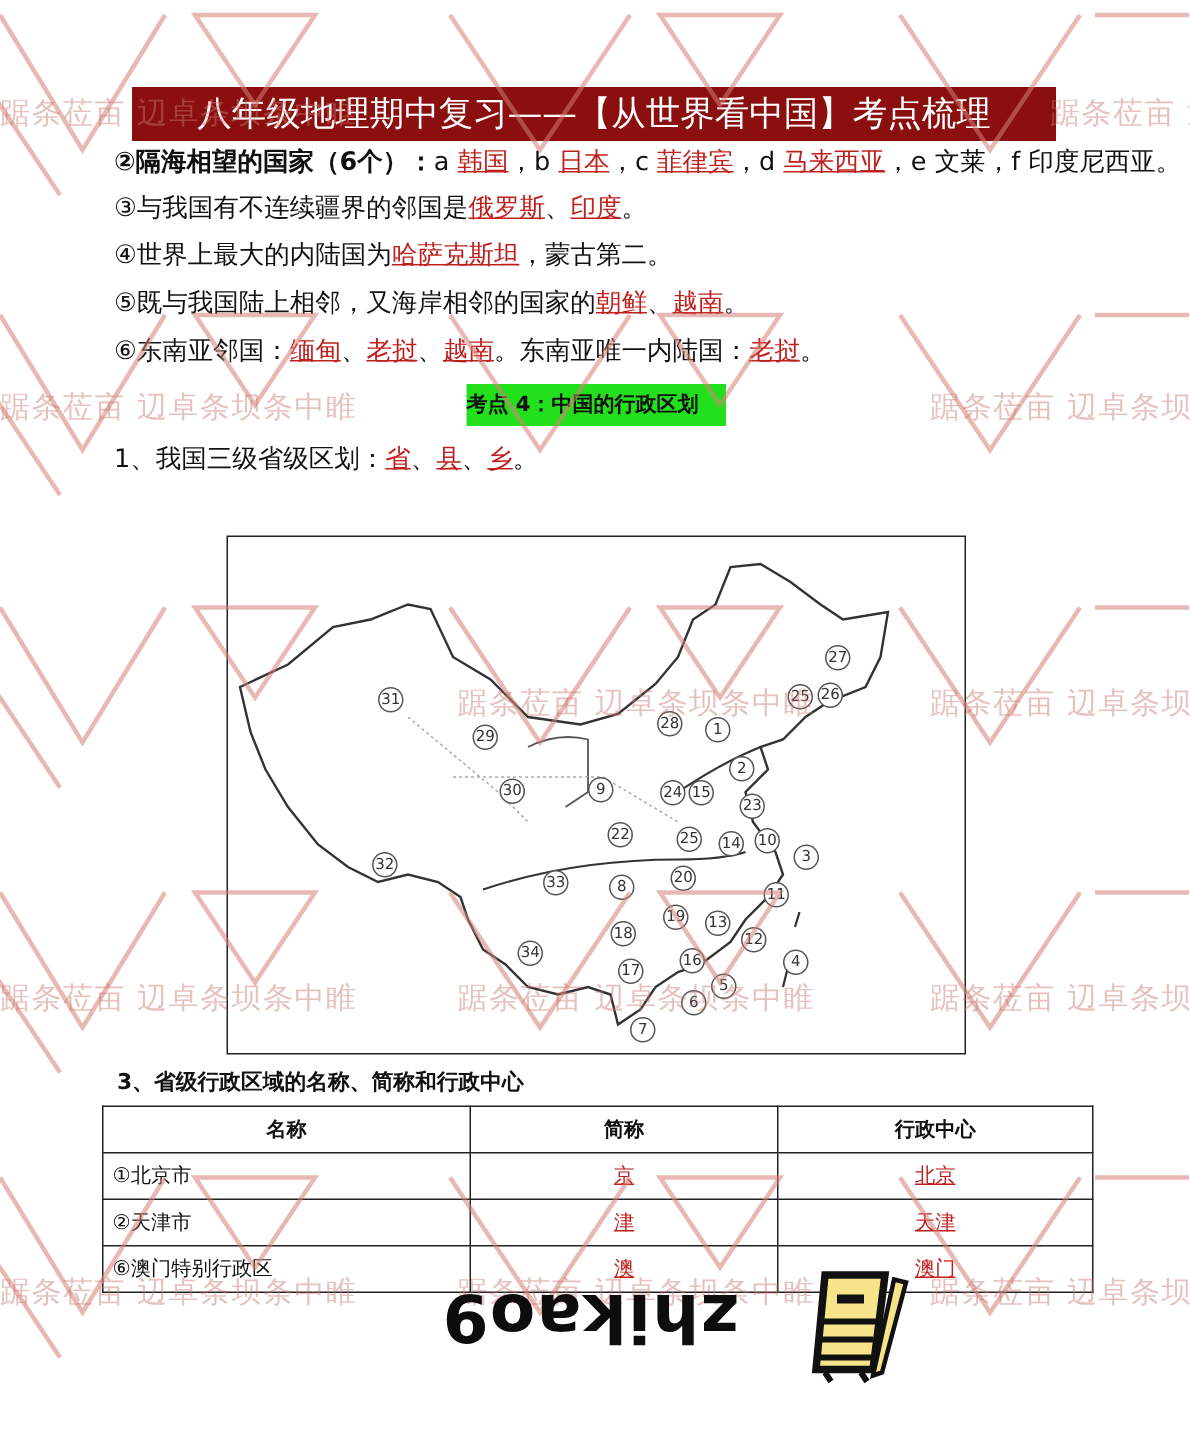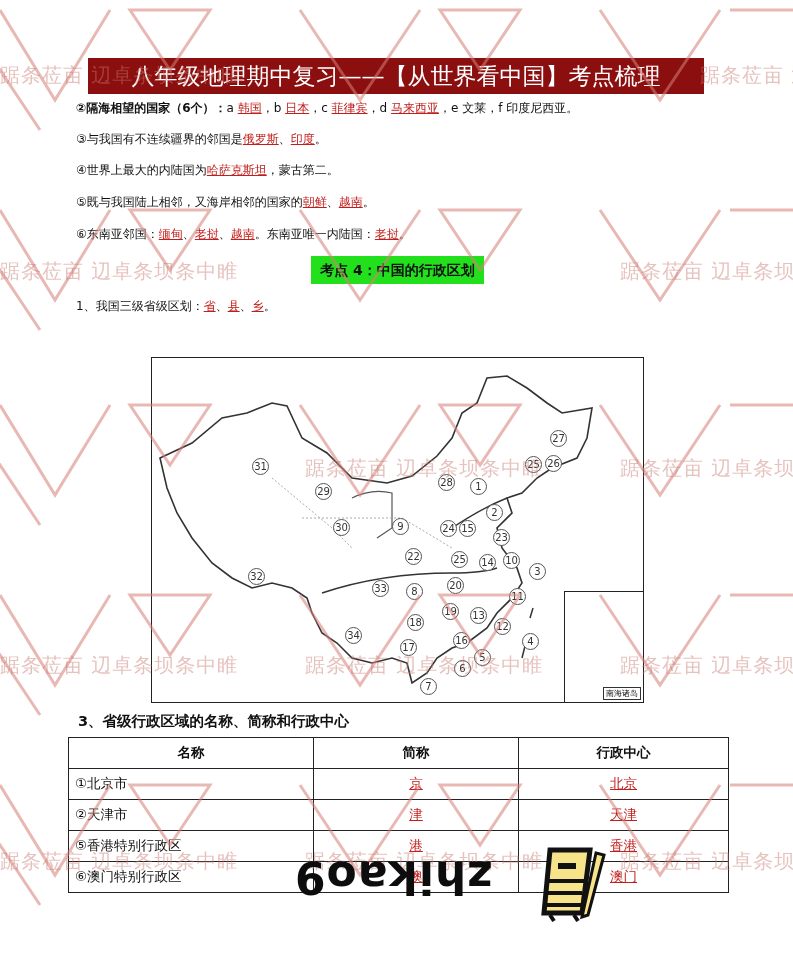--- a/index.html
+++ b/index.html
@@ -16,29 +16,29 @@
   }
   .page { position:absolute; inset:0; z-index:2; }
 
   .title-bar {
     position:absolute; left:88px; top:58px; width:616px; height:36px;
     background:#8b0f0f; color:#fff;
     font-family:"DejaVu Serif", serif; font-size:23px; line-height:36px;
     text-align:center; letter-spacing:0px; white-space:nowrap;
   }
   .line {
-    position:absolute; font-size:12px; white-space:nowrap; line-height:20px;
+    position:absolute; font-size:17px; white-space:nowrap; line-height:20px;
     font-family:"DejaVu Sans", sans-serif;
   }
   .line b, .bold { font-weight:bold; }
   .ans { color:#c0201d; text-decoration:underline; text-decoration-color:#c0201d; }
   .section-tag {
     position:absolute; left:311px; top:256px; width:173px; height:28px;
     background:#22e01c; color:#111; font-weight:bold; font-size:14px;
-    line-height:28px; text-align:center; font-family:"DejaVu Sans", sans-serif;
+    line-height:28px; text-align:left; font-family:"DejaVu Sans", sans-serif;
   }
   .map-frame {
     position:absolute; left:151px; top:357px; width:491px; height:344px;
     border:1.5px solid #222; background:#fff; overflow:hidden;
   }
   .map-label {
     position:absolute; font-size:10px; color:#333;
     font-family:"DejaVu Sans", sans-serif;
     border:1px solid #555; border-radius:50%; width:15px; height:15px;
     line-height:15px; text-align:center; background:#fff;
@@ -145,53 +145,50 @@
       <path d="M170,235 Q230,215 300,215 Q330,215 345,210" fill="none" stroke="#333" stroke-width="1.4"></path>
       <path d="M200,140 Q220,130 240,135 L240,170 L225,180" fill="none" stroke="#555" stroke-width="1.2"></path>
       <path d="M120,120 L180,170 L200,190" fill="none" stroke="#aaa" stroke-width="1" stroke-dasharray="2,2"></path>
       <path d="M150,160 L250,160 L300,190" fill="none" stroke="#aaa" stroke-width="1" stroke-dasharray="2,2"></path>
       <path d="M370,300 L373,288 M378,260 L381,250" stroke="#333" stroke-width="1.5"></path>
     </svg>
     <div class="map-label" style="left:100px;top:100px">31</div>
     <div class="map-label" style="left:163px;top:125px">29</div>
     <div class="map-label" style="left:181px;top:161px">30</div>
     <div class="map-label" style="left:96px;top:210px">32</div>
-    <div class="map-label" style="left:220px;top:222px">33</div>
+    <div class="map-label" style="left:210px;top:222px">33</div>
     <div class="map-label" style="left:193px;top:269px">34</div>
     <div class="map-label" style="left:240px;top:160px">9</div>
     <div class="map-label" style="left:253px;top:190px">22</div>
     <div class="map-label" style="left:286px;top:116px">28</div>
     <div class="map-label" style="left:318px;top:120px">1</div>
     <div class="map-label" style="left:334px;top:146px">2</div>
     <div class="map-label" style="left:288px;top:162px">24</div>
     <div class="map-label" style="left:307px;top:162px">15</div>
     <div class="map-label" style="left:341px;top:171px">23</div>
     <div class="map-label" style="left:299px;top:193px">25</div>
     <div class="map-label" style="left:327px;top:196px">14</div>
     <div class="map-label" style="left:351px;top:194px">10</div>
     <div class="map-label" style="left:377px;top:205px">3</div>
     <div class="map-label" style="left:295px;top:219px">20</div>
     <div class="map-label" style="left:254px;top:225px">8</div>
     <div class="map-label" style="left:290px;top:245px">19</div>
     <div class="map-label" style="left:318px;top:249px">13</div>
     <div class="map-label" style="left:357px;top:230px">11</div>
     <div class="map-label" style="left:342px;top:260px">12</div>
     <div class="map-label" style="left:255px;top:256px">18</div>
-    <div class="map-label" style="left:248px;top:281px">17</div>
+    <div class="map-label" style="left:260px;top:281px">17</div>
     <div class="map-label" style="left:301px;top:274px">16</div>
     <div class="map-label" style="left:370px;top:275px">4</div>
     <div class="map-label" style="left:302px;top:302px">6</div>
     <div class="map-label" style="left:322px;top:291px">5</div>
     <div class="map-label" style="left:268px;top:320px">7</div>
     <div class="map-label" style="left:373px;top:98px">25</div>
     <div class="map-label" style="left:393px;top:97px">26</div>
     <div class="map-label" style="left:398px;top:72px">27</div>
-    <div class="inset">
-      <div class="inset-caption">南海诸岛</div>
-    </div>
   </div>
 
   <div class="table-heading">3、省级行政区域的名称、简称和行政中心</div>
 
   <table class="prov">
     <thead>
       <tr>
         <th style="width:232px">名称</th>
         <th style="width:192px">简称</th>
         <th>行政中心</th>
@@ -200,25 +197,20 @@
     <tbody>
       <tr>
         <td>①北京市</td>
         <td class="ans-cell">京</td>
         <td class="ans-cell">北京</td>
       </tr>
       <tr>
         <td>②天津市</td>
         <td class="ans-cell">津</td>
         <td class="ans-cell">天津</td>
-      </tr>
-      <tr>
-        <td>⑤香港特别行政区</td>
-        <td class="ans-cell">港</td>
-        <td class="ans-cell">香港</td>
       </tr>
       <tr>
         <td>⑥澳门特别行政区</td>
         <td class="ans-cell">澳</td>
         <td class="ans-cell">澳门</td>
       </tr>
     </tbody>
   </table>
 </div>
 

